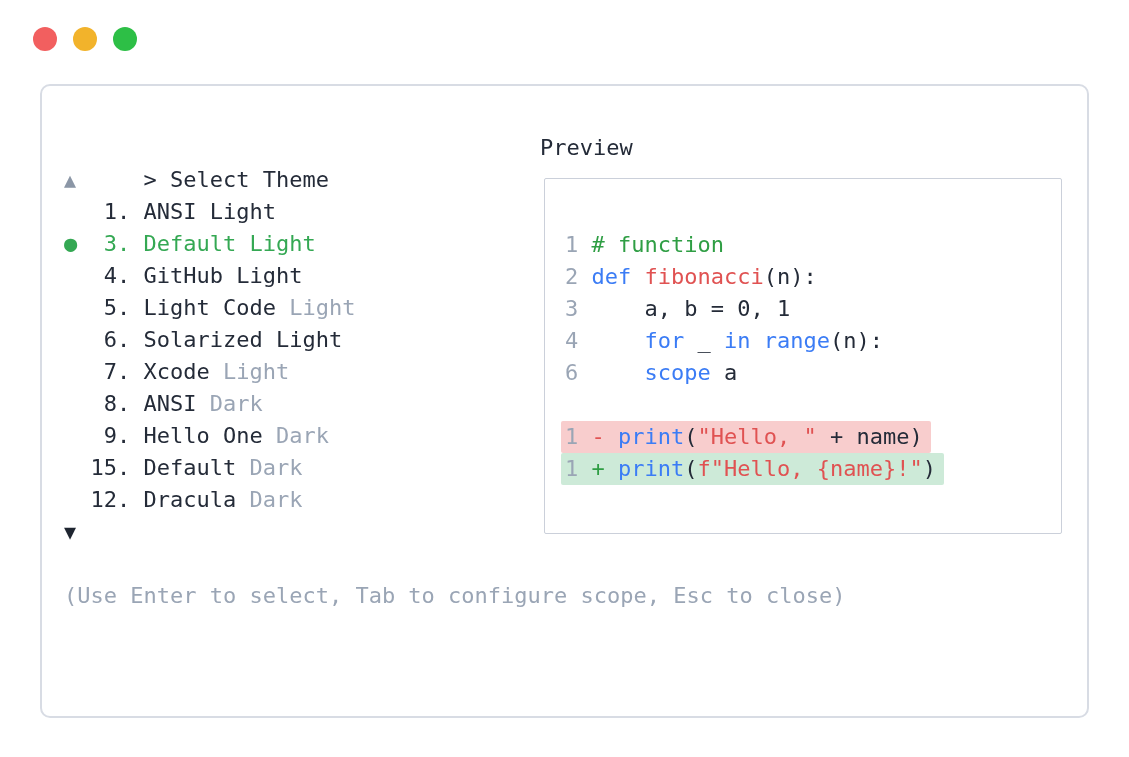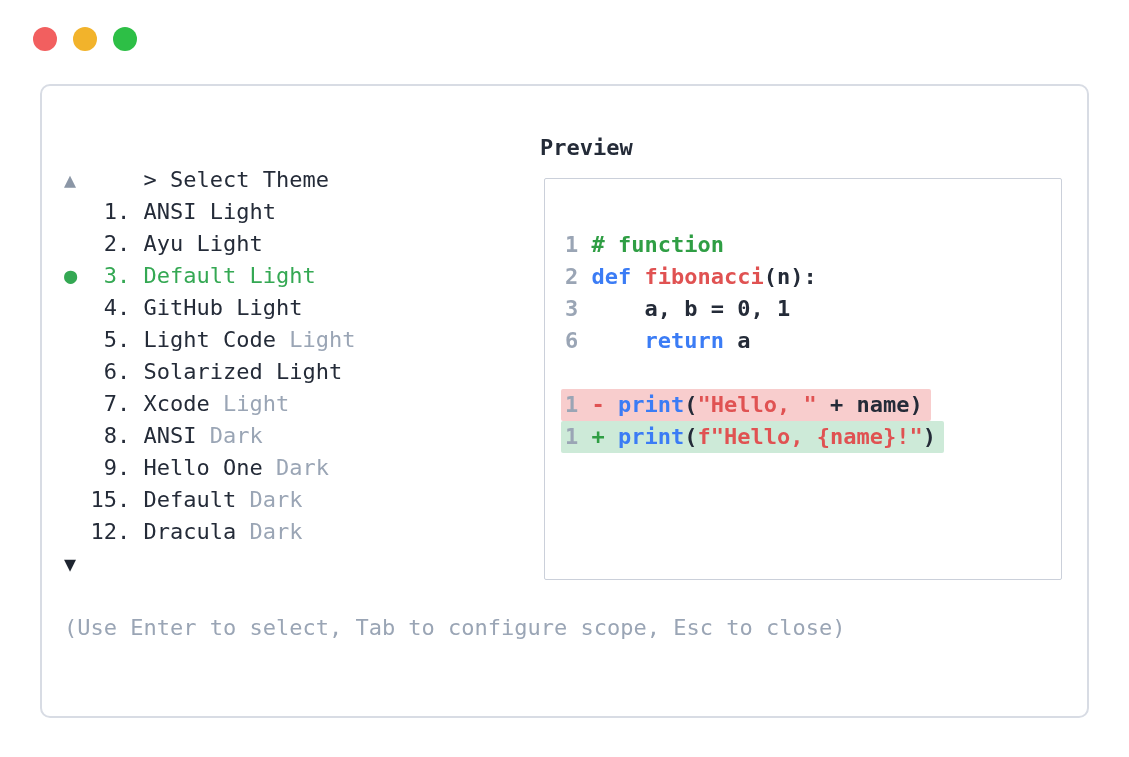--- a/index.html
+++ b/index.html
@@ -22,21 +22,21 @@
   .panel {
     margin: 33px 0 0 40px;
     width: 1049px; height: 634px;
     border: 2px solid var(--panel-border, #d8dce4);
     border-radius: 10px;
     padding: 46px 0 0 22px;
     display: flex;
     background: #ffffff;
   }
   .left-col  { width: 476px; }
-  .right-col { flex: 1; font-weight: bold; }
+  .right-col { flex: 1; }
 
   .row { height: 32px; line-height: 32px; white-space: pre; }
 
   .title-row .prompt { color: var(--primary); }
   .title-row .title-text { margin-left: 1ch; }
 
   .arrow-row { font-size: 20px; }
   .arrow-up   { color: var(--arrow-up, #8b96a6); }
   .arrow-down { color: var(--arrow-down, #1e2530); }
 
@@ -47,21 +47,21 @@
   .list-row .variant.muted { color: var(--muted, #9aa5b5); }
   .list-row.selected .num,
   .list-row.selected .name,
   .list-row.selected .variant { color: var(--select-green, #34a853); }
 
   .hint { color: var(--muted, #9aa5b5); }
 
   
   .preview-box {
     margin: 14px 4px 0 4px;
-    width: 518px; height: 402px;
+    width: 518px; height: 356px;
     border: 1.5px solid var(--preview-border, #cbd0da);
     border-radius: 2px;
     padding: 50px 36px 0 20px;
     background: #ffffff;
   }
   .code-line { height: 32px; line-height: 32px; white-space: pre; }
   .line-bg { display: inline-block; height: 32px; padding: 0 8px 0 4px; margin-left: -4px; border-radius: 2px; }
   .diff-removed .line-bg { background: var(--diff-removed-bg, #f8cdcd); }
   .diff-added   .line-bg { background: var(--diff-added-bg, #cdead8); }
   .lnum { display: inline-block; width: 1ch; text-align: right; margin-right: 1ch; color: var(--muted, #9aa5b5); }
@@ -84,21 +84,20 @@
 
 <div class="panel">
 
   <div class="left-col">
     <div class="row title-row">
       <span class="prompt">&gt;</span><span class="title-text">Select Theme</span>
     </div>
     <div class="row arrow-row arrow-up">▲</div>
     <div>
         <div class="row list-row"><span class="marker"></span><span class="num">1.</span><span class="name">ANSI</span><span class="variant"> Light</span></div>
-        <div class="row list-row"><span class="marker"></span><span class="num">2.</span><span class="name">Ayu</span><span class="variant"> Light</span></div>
         <div class="row list-row selected"><span class="marker">●</span><span class="num">3.</span><span class="name">Default</span><span class="variant"> Light</span></div>
         <div class="row list-row"><span class="marker"></span><span class="num">4.</span><span class="name">GitHub</span><span class="variant"> Light</span></div>
         <div class="row list-row"><span class="marker"></span><span class="num">5.</span><span class="name">Light Code</span><span class="variant muted"> Light</span></div>
         <div class="row list-row"><span class="marker"></span><span class="num">6.</span><span class="name">Solarized</span><span class="variant"> Light</span></div>
         <div class="row list-row"><span class="marker"></span><span class="num">7.</span><span class="name">Xcode</span><span class="variant muted"> Light</span></div>
         <div class="row list-row"><span class="marker"></span><span class="num">8.</span><span class="name">ANSI</span><span class="variant muted"> Dark</span></div>
         <div class="row list-row"><span class="marker"></span><span class="num">9.</span><span class="name">Hello One</span><span class="variant muted"> Dark</span></div>
         <div class="row list-row"><span class="marker"></span><span class="num">15.</span><span class="name">Default</span><span class="variant muted"> Dark</span></div>
         <div class="row list-row"><span class="marker"></span><span class="num">12.</span><span class="name">Dracula</span><span class="variant muted"> Dark</span></div>
       </div>
@@ -107,21 +106,22 @@
     <div class="row hint">(Use Enter to select, Tab to configure scope, Esc to close)</div>
   </div>
 
   <div class="right-col">
     <div class="row">Preview</div>
     <div class="preview-box">
       <div>
           <div class="code-line"><span class="line-bg"><span class="lnum">1</span><span class="tok-comment"># function</span></span></div>
           <div class="code-line"><span class="line-bg"><span class="lnum">2</span><span class="tok-keyword">def</span><span> </span><span class="tok-function">fibonacci</span><span>(n):</span></span></div>
           <div class="code-line"><span class="line-bg"><span class="lnum">3</span><span>    a, b = 0, 1</span></span></div>
-          <div class="code-line"><span class="line-bg"><span class="lnum">6</span><span>    </span><span class="tok-keyword">return</span><span> a</span></span></div>
+          <div class="code-line"><span class="line-bg"><span class="lnum">4</span><span>    </span><span class="tok-keyword">for</span><span> _ </span><span class="tok-keyword">in</span><span> </span><span class="tok-keyword">range</span><span>(n):</span></span></div>
+          <div class="code-line"><span class="line-bg"><span class="lnum">6</span><span>    </span><span class="tok-keyword">scope</span><span> a</span></span></div>
           <div class="code-line"><span class="line-bg"><span class="lnum"></span></span></div>
           <div class="code-line diff-removed"><span class="line-bg"><span class="lnum">1</span><span class="tok-removed-sign">- </span><span class="tok-keyword">print</span><span>(</span><span class="tok-string">"Hello, "</span><span> + name)</span></span></div>
           <div class="code-line diff-added"><span class="line-bg"><span class="lnum">1</span><span class="tok-added-sign">+ </span><span class="tok-keyword">print</span><span>(</span><span class="tok-string">f"Hello, {name}!"</span><span>)</span></span></div>
         </div>
     </div>
   </div>
 
 </div>
 
 </body></html>

